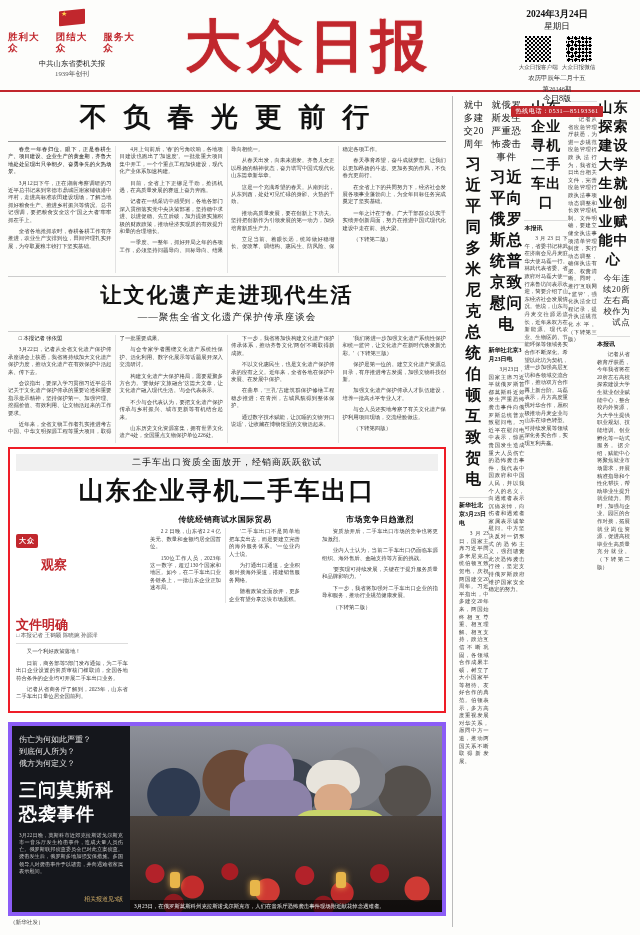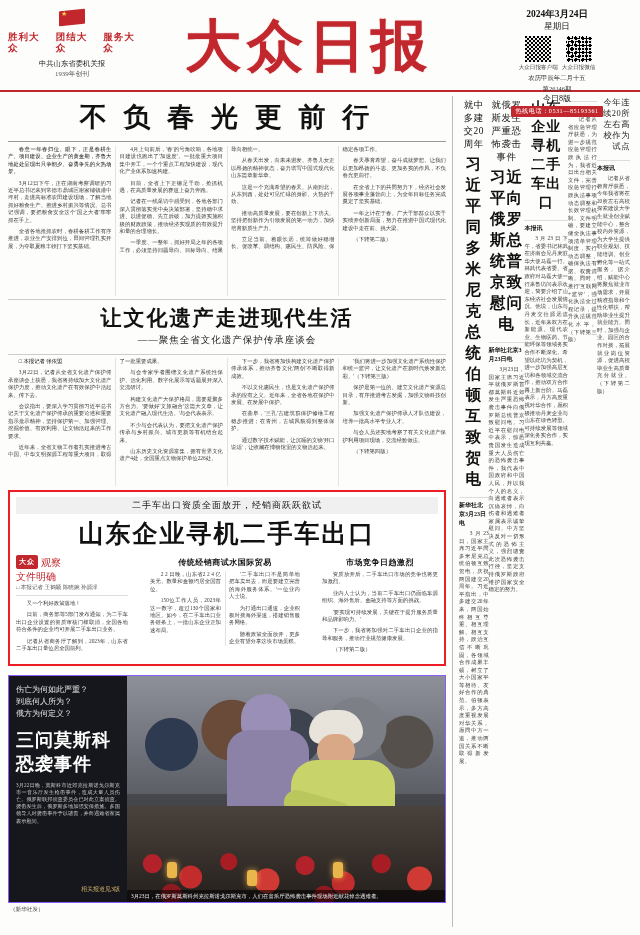--- a/index.html
+++ b/index.html
@@ -234,39 +234,40 @@
     display: flex; align-items: center; gap: 3px;
     margin-bottom: 3px;
   }
   .rb-badge .logo {
     background: #c1272d; color: #fff;
     font-size: 7px; font-weight: bold;
     padding: 2px 3px; border-radius: 2px;
     letter-spacing: 1px;
   }
   .rb-badge .txt {
-    font-size: 10px; color: #c1272d; font-weight: normal;
+    font-size: 13px; color: #c1272d; font-weight: bold;
     line-height: 9px;
+    margin-top: 48px;
   }
   .rb-byline {
     font-size: 5.6px; color: #555; margin: 3px 0 4px 0;
     border-bottom: 1px solid #ddd; padding-bottom: 3px;
   }
   .rb-sub {
     font-size: 8px; font-weight: bold; color: #111;
     text-align: center; margin: 2px 0 3px 0; letter-spacing: .5px;
   }
   .rb-c2 { width: 150px; }
   .rb-c3 { flex: 1; }
 
   
   .photo-wrap {
     margin-top: 5px;
     display: flex;
-    border: 1px solid #8b5cf6;
+    border: 4px solid #8b5cf6;
     height: 228px;
     overflow: hidden;
   }
   .photo-side {
     width: 118px;
     background: #15171c;
     color: #fff;
     padding: 8px 7px;
     display: flex; flex-direction: column;
   }
@@ -603,20 +604,21 @@
         <div class="r-rule thin"></div>
         <div class="r-dateline">本报讯</div>
         <div class="r-body">
           <p>记者从省应急管理厅获悉，为进一步规范应急管理行政执法行为，我省近日出台相关文件，完善应急管理行政执法事项动态调整和长效管理机制。文件明确，要建立健全执法事项清单管理制度，实行动态调整，确保执法有据、权责清晰。同时，推行'互联网+监管'，强化执法全过程记录，提升执法规范化水平。（下转第三版）</p>
         </div>
       </div>
 
       <div class="r-rule"></div>
 
       <div>
+        <div class="r-title sm">山东探索建设大学生就业创业赋能中心</div>
         <div class="r-sub">今年连续20所左右高校作为试点</div>
         <div class="r-rule thin"></div>
         <div class="r-dateline">本报讯</div>
         <div class="r-body">
           <p>记者从省教育厅获悉，今年我省将在20所左右高校探索建设大学生就业创业赋能中心，整合校内外资源，为大学生提供职业规划、技能培训、创业孵化等一站式服务。据介绍，赋能中心将聚焦就业市场需求，开展精准指导和个性化帮扶，帮助毕业生提升就业能力。同时，加强与企业、园区的合作对接，拓展就业岗位资源，促进高校毕业生高质量充分就业。（下转第二版）</p>
         </div>
       </div>
 
     </div>
   </div>

